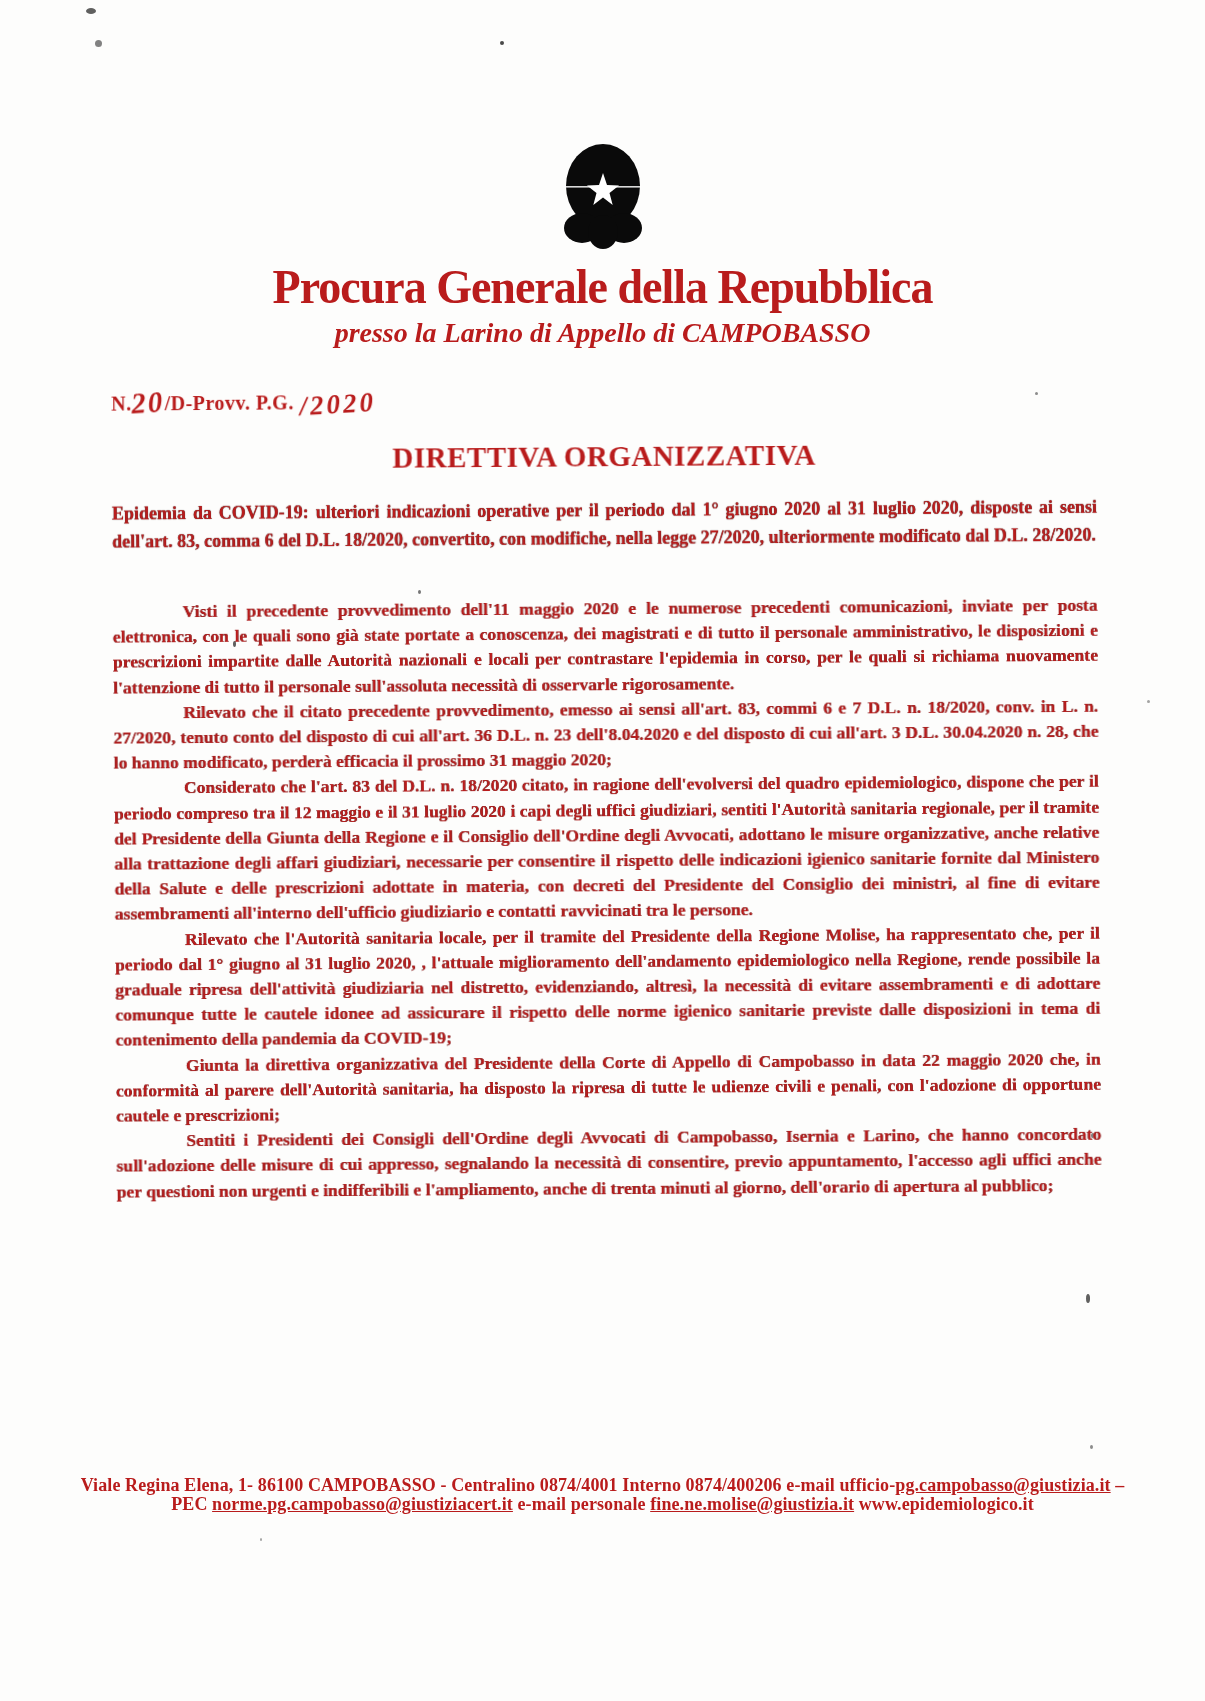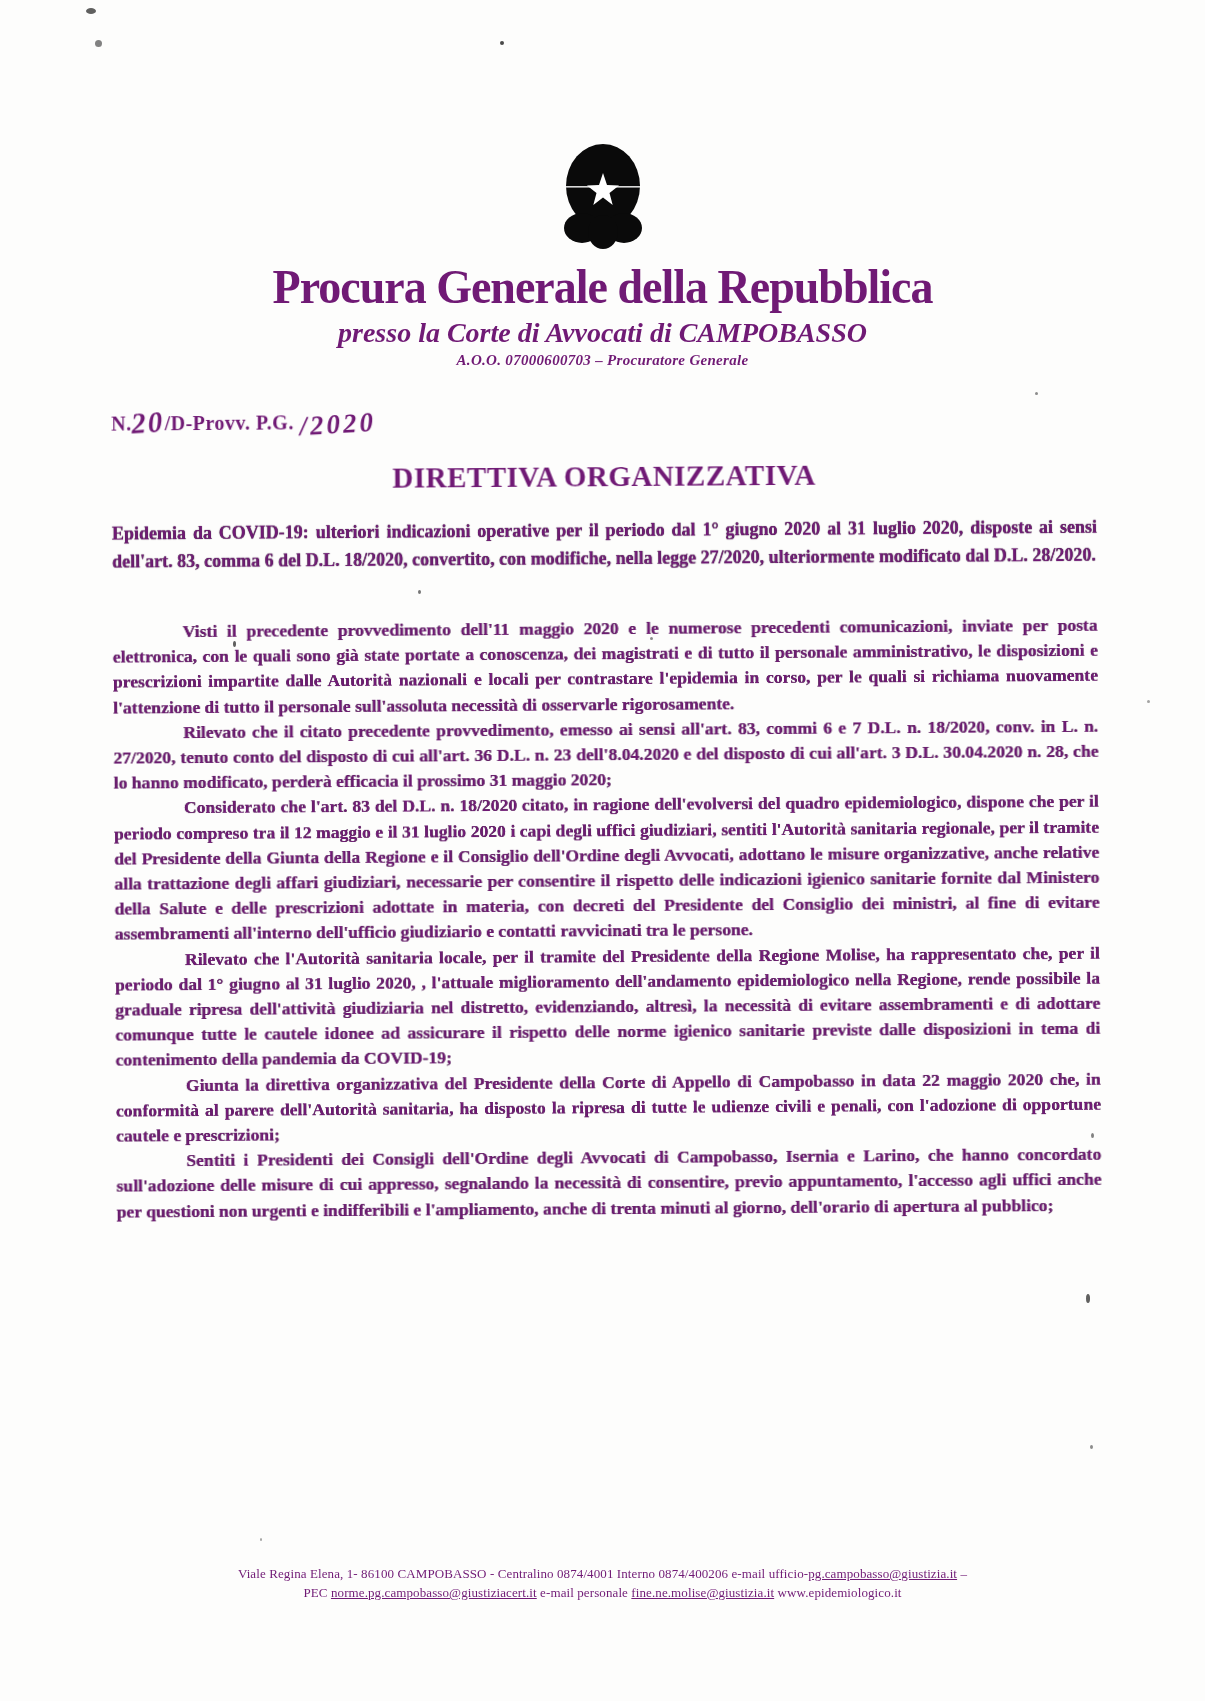--- a/index.html
+++ b/index.html
@@ -3,21 +3,21 @@
 <meta charset="utf-8">
 <style>
   html,body{margin:0;padding:0;background:#888;}
   .page{
     position:relative;
     width:1205px;height:1701px;
     margin:0 auto;
     background:#fdfdfc;
     overflow:hidden;
     font-family:"Liberation Serif","DejaVu Serif",serif;
-    color:#701a75;
+    color:#b91c1c;
   }
   .scan{filter:blur(0.35px);}
   
   .header{padding-top:142px;text-align:center;}
   .emblem{display:inline-block;line-height:0;}
   .org-name{
     margin:2px 0 0 0;
     font-size:46px;font-weight:700;letter-spacing:-1px;
     transform:scaleY(1.04);
   }
@@ -58,23 +58,23 @@
     line-height:27.5px;
     text-align:justify;
     filter:blur(0.45px);
     text-shadow:0 0 0.8px #000;
   }
   .body{margin-top:44px;font-size:17.6px;line-height:25.2px;text-align:justify;}
   .body p{margin:0;text-indent:26px;font-weight:700;text-shadow:0 0 0.5px #111;}
   .body p strong{font-weight:700;margin-left:44px;}
   
   .footer{
-    position:absolute;left:0;right:0;top:1564px;
+    position:absolute;left:0;right:0;top:1476px;
     text-align:center;
-    font-size:13px;font-weight:400;
+    font-size:18px;font-weight:700;
     line-height:19px;
     letter-spacing:0.1px;
   }
   .footer .lnk{text-decoration:underline;}
   
   .speck{position:absolute;background:#1c1c1c;border-radius:50%;}
 </style>
 </head>
 <body>
 
@@ -100,22 +100,21 @@
           <ellipse cx="52" cy="44" rx="37" ry="42"></ellipse>
           <ellipse cx="31" cy="86" rx="18" ry="15"></ellipse>
           <ellipse cx="73" cy="86" rx="18" ry="15"></ellipse>
           <ellipse cx="52" cy="90" rx="15" ry="17"></ellipse>
         </g>
         <rect x="14" y="44" width="76" height="1.6" fill="#ffffff" opacity="0.85"></rect>
         <polygon fill="#ffffff" points="52,31 56,43 68,43.5 58.5,51 61.7,63 52,55.5 42.3,63 45.5,51 36,43.5 48,43"></polygon>
       </svg>
     </span>
     <h1 class="org-name">Procura Generale della Repubblica</h1>
-    <h2 class="org-sub">presso la Corte di Avvocati di CAMPOBASSO</h2>
-    <div class="org-aoo">A.O.O. 07000600703 – Procuratore Generale</div>
+    <h2 class="org-sub">presso la Larino di Appello di CAMPOBASSO</h2>
   </header>
 
   <div class="content scan">
     <div class="refline"><span>N.</span><span class="hand">20</span><span>/D-Provv. P.G.</span> <span class="hand year">/2020</span></div>
 
     <h3 class="doc-title">DIRETTIVA ORGANIZZATIVA</h3>
 
     <p class="subject">Epidemia da COVID-19: ulteriori indicazioni operative per il periodo dal 1° giugno 2020 al 31 luglio 2020, disposte ai sensi dell'art. 83, comma 6 del D.L. 18/2020, convertito, con modifiche, nella legge 27/2020, ulteriormente modificato dal D.L. 28/2020.</p>
 
     <div class="body">

